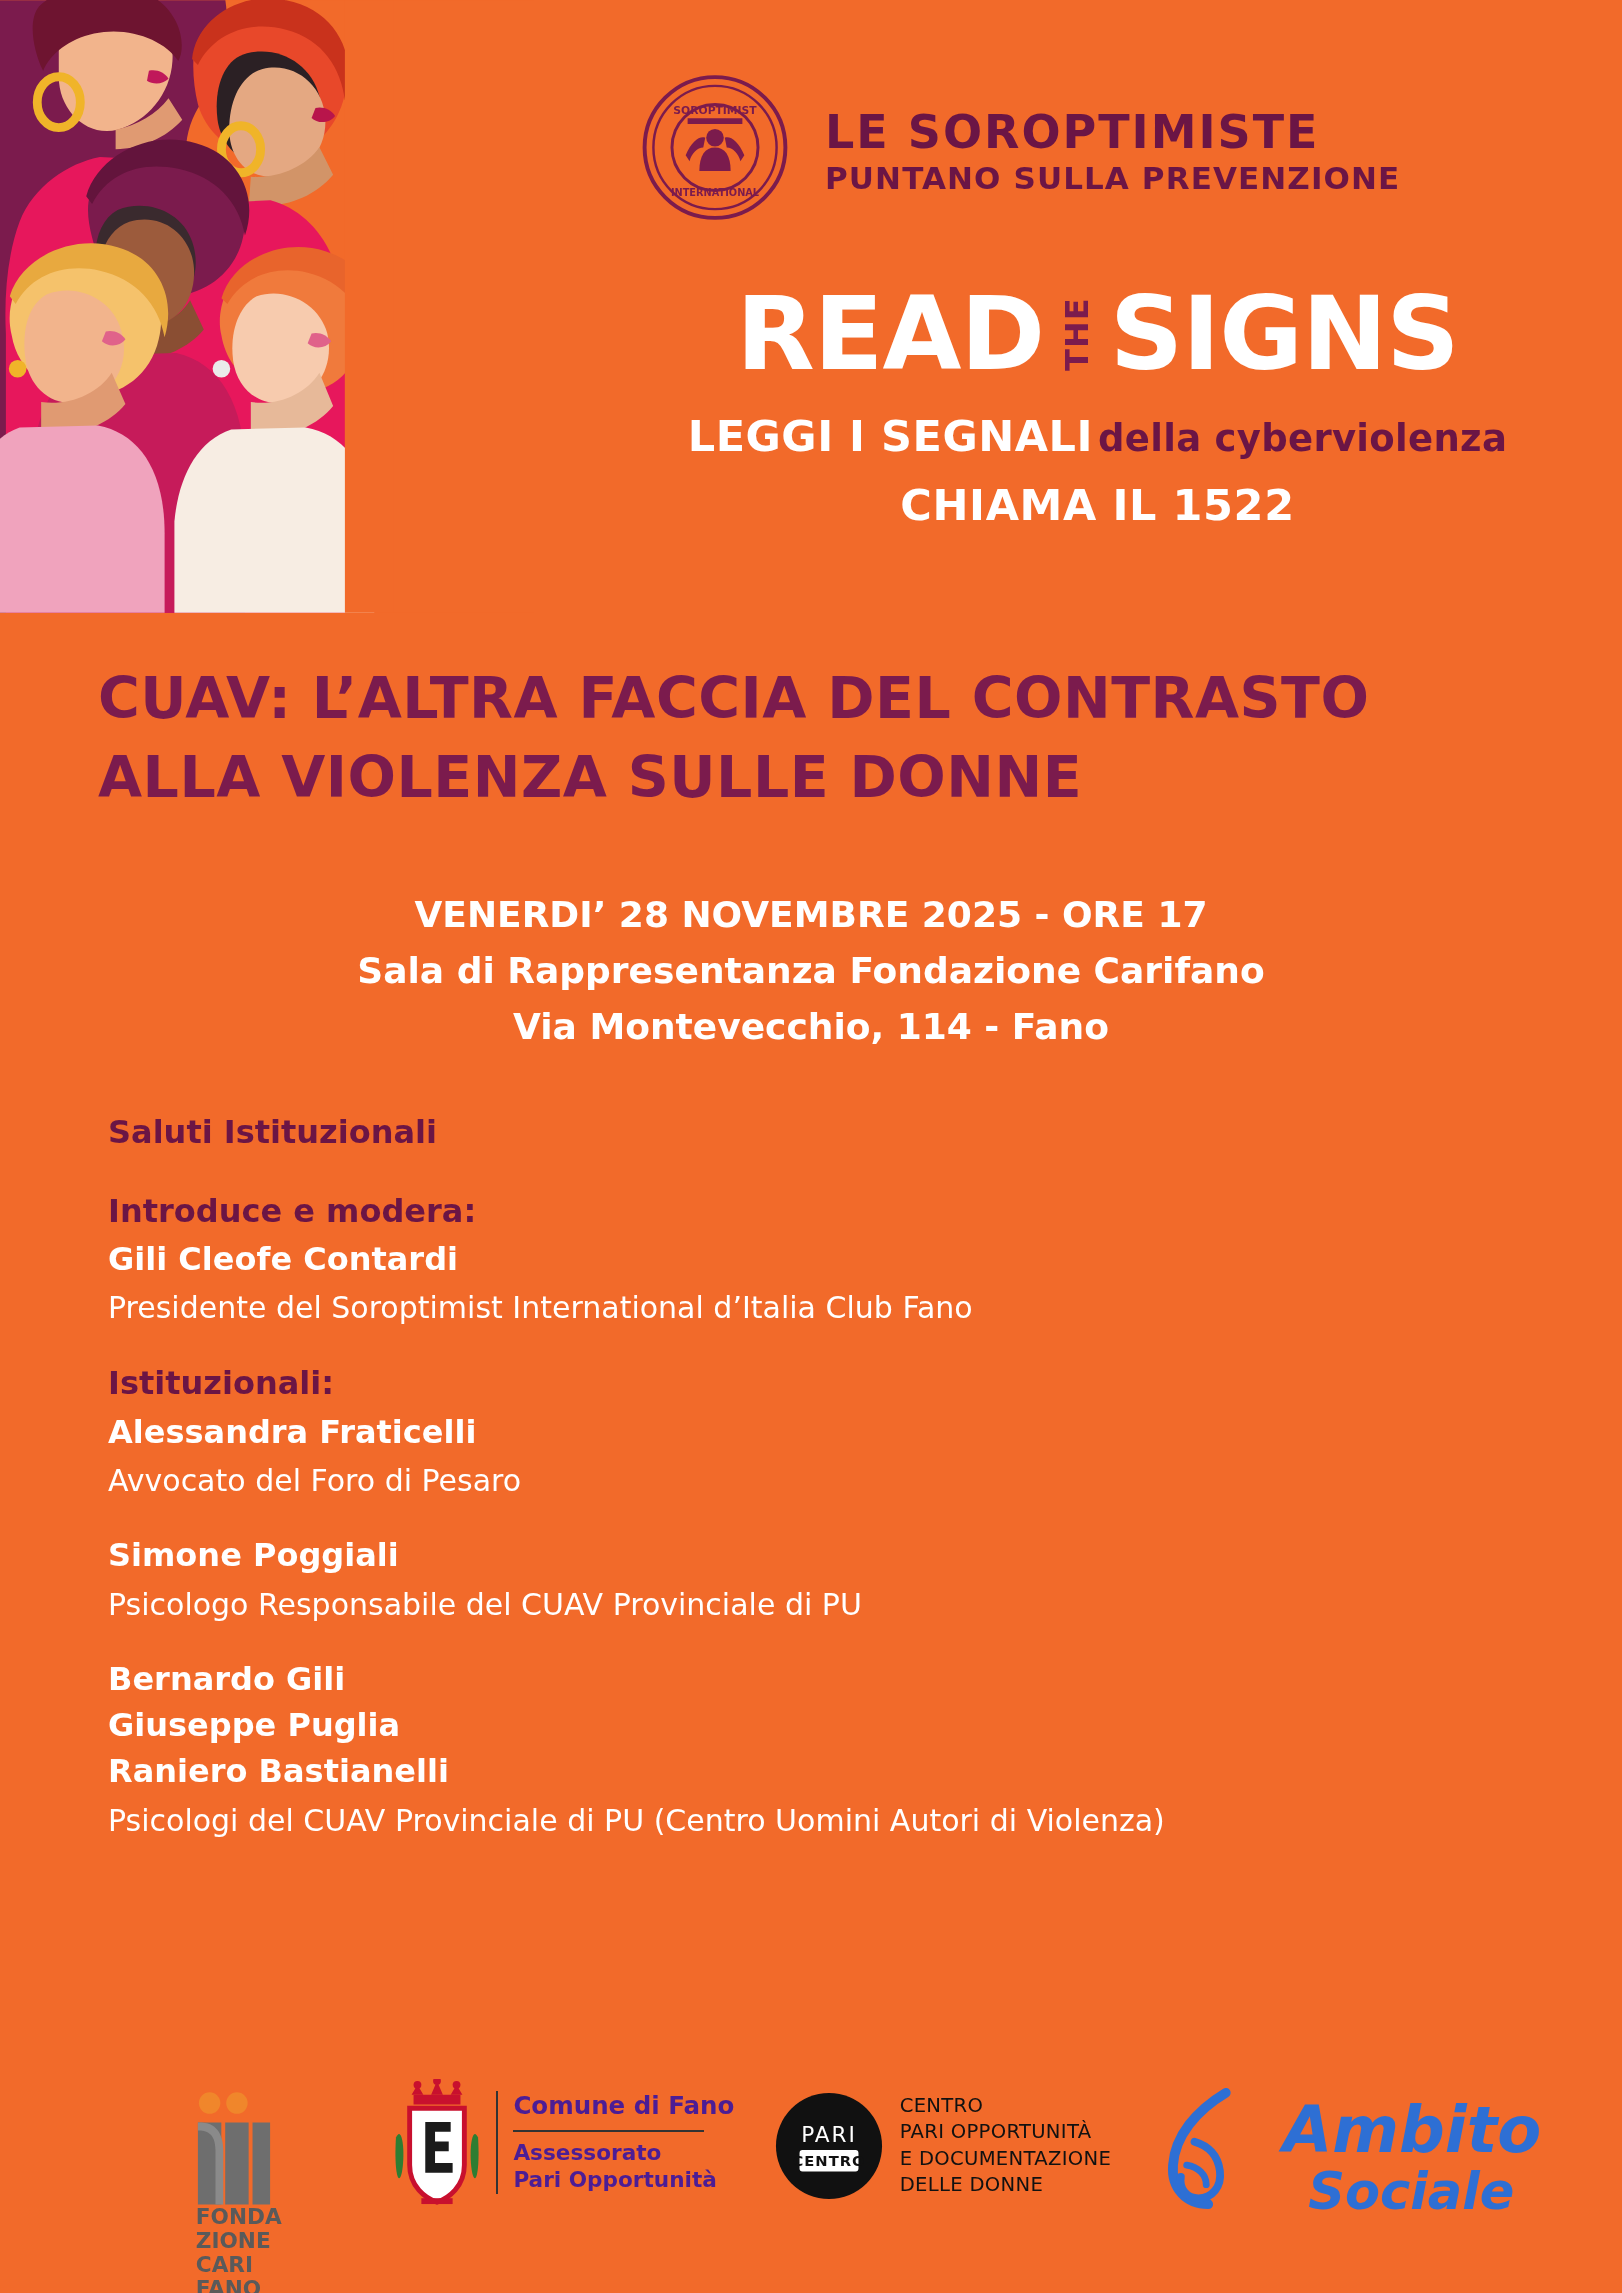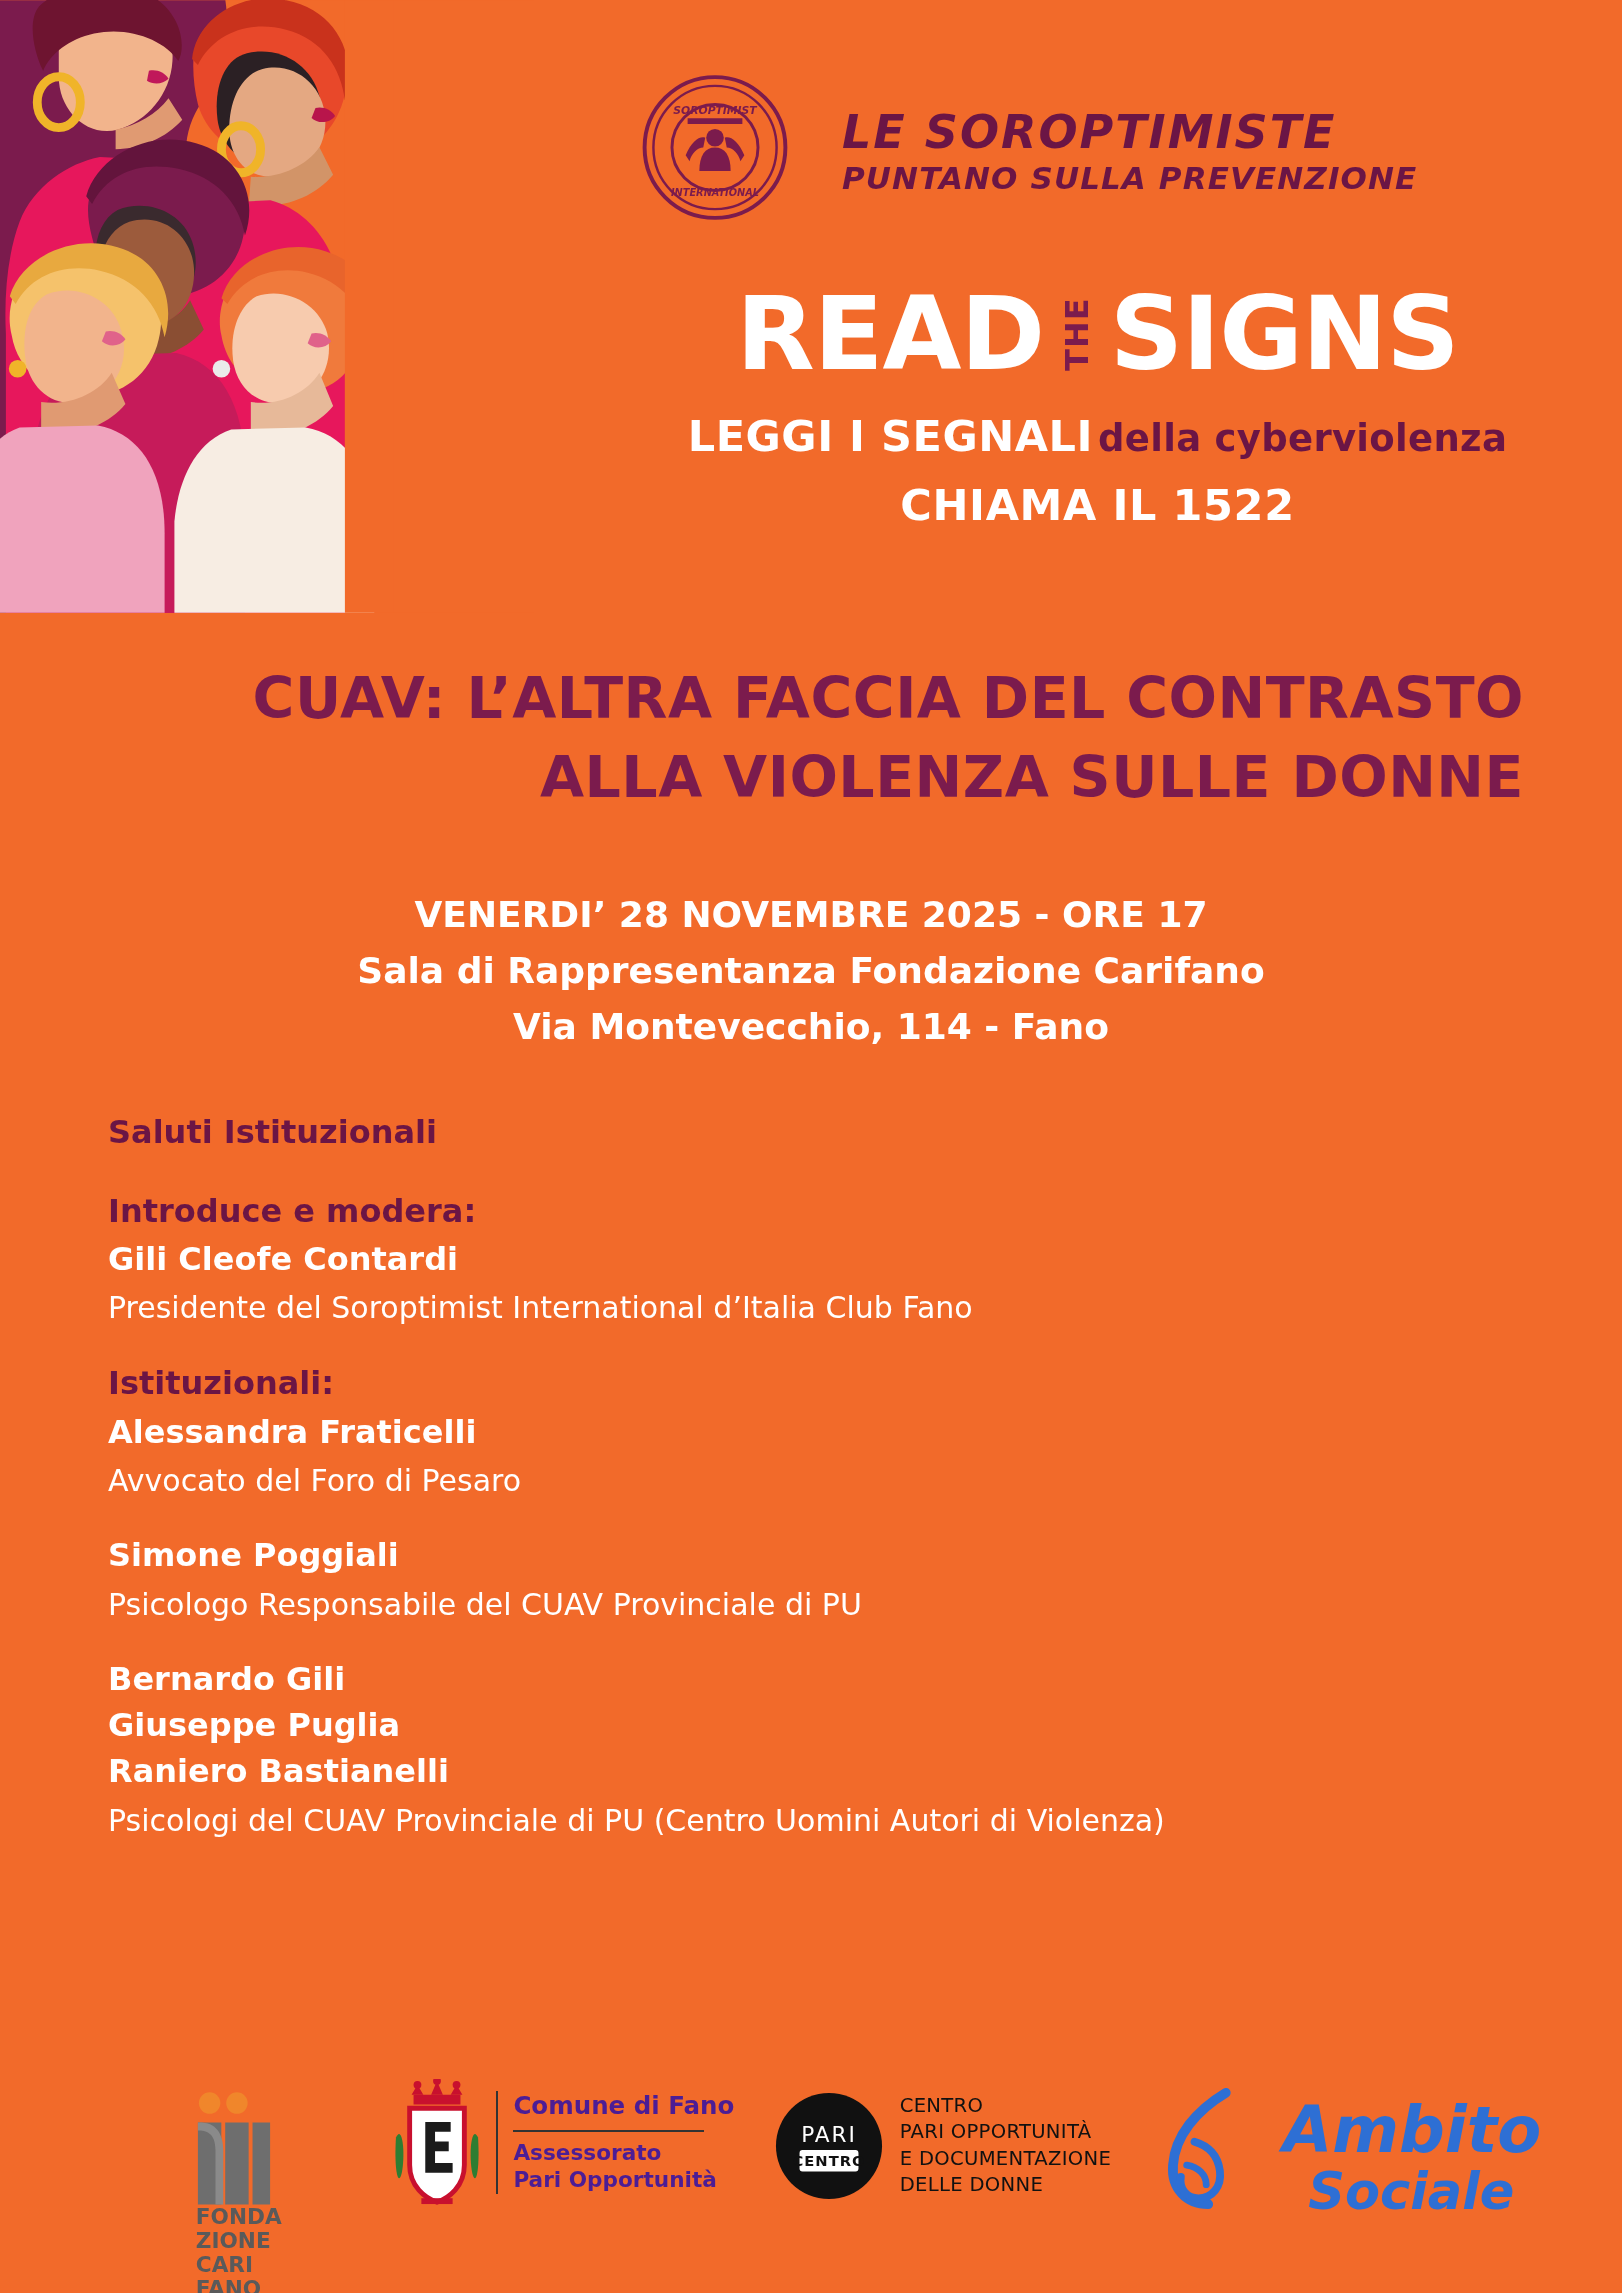--- a/index.html
+++ b/index.html
@@ -31,22 +31,21 @@
   
   .header-right {
     position: absolute;
     left: 627px;
     top: 69px;
     width: 941px;
   }
   .soroptimist-row {
     display: flex;
     align-items: center;
-    gap: 39px;
-    font-style: italic;
+    gap: 22px;
   }
   .soroptimist-emblem {
     width: 176px;
     height: 157px;
     flex: 0 0 auto;
   }
   .soroptimist-titles {
     padding-top: 9.8px;
   }
   .le-soroptimiste {
@@ -125,21 +124,21 @@
     letter-spacing: 0.6px;
     white-space: nowrap;
   }
 
   
   .main-title {
     position: absolute;
     left: 98px;
     top: 659px;
     width: 1426px;
-    text-align: right;
+    text-align: left;
     color: #7B1B4D;
     font-family: "DejaVu Sans", sans-serif;
     font-weight: bold;
     font-size: 57px;
     line-height: 1.38;
     letter-spacing: 0.5px;
   }
 
   
   .event-details {

